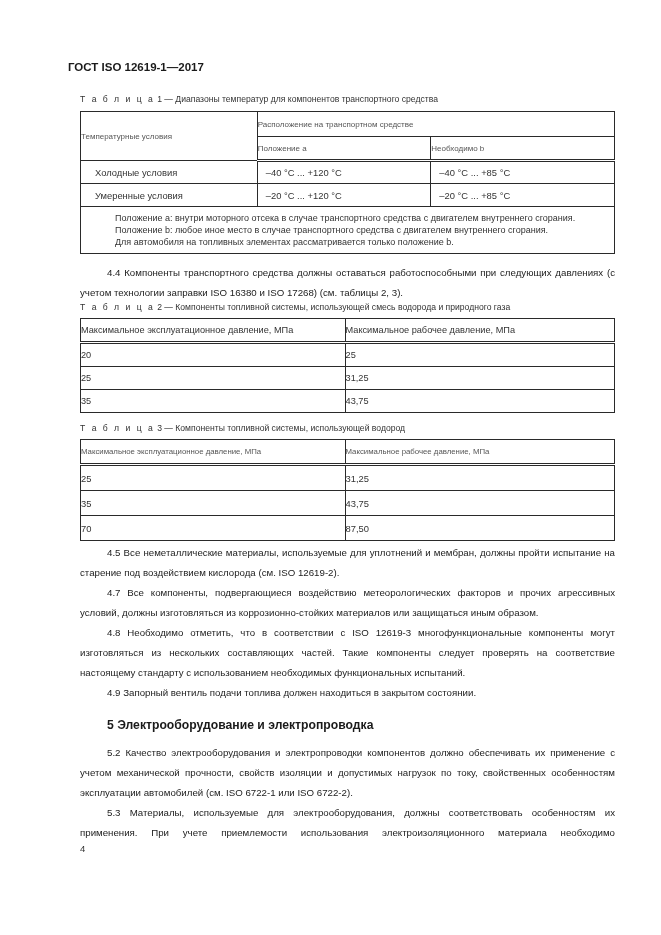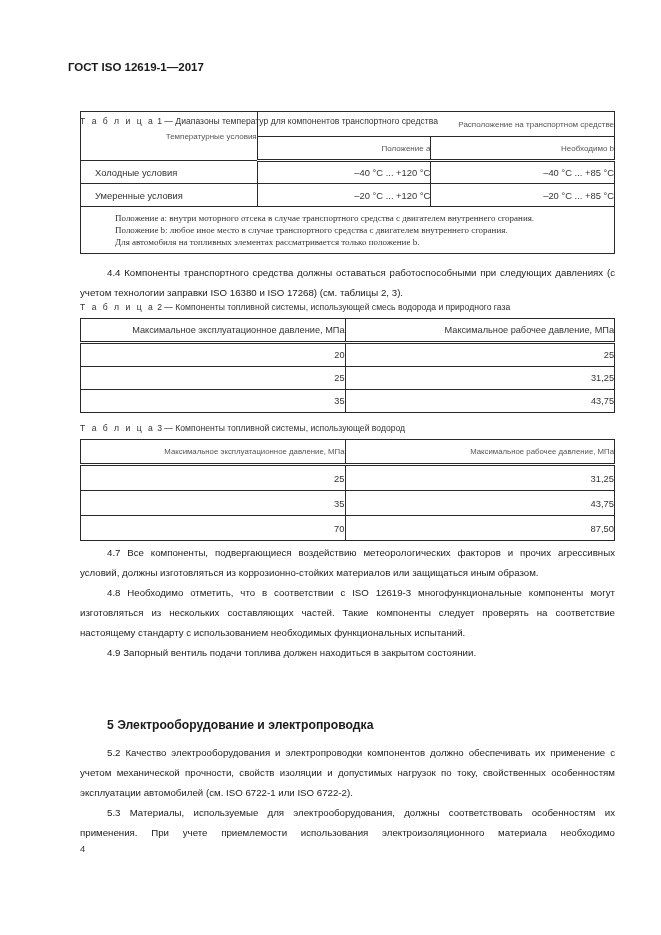--- a/index.html
+++ b/index.html
@@ -33,42 +33,41 @@
     .caption .spaced {
       letter-spacing: 2px;
     }
     table.doc {
       position: absolute;
       border-collapse: collapse;
       color: #333;
     }
     table.doc td {
       border: 1px solid #2a2a2a;
-      text-align: right;
+      text-align: left;
       vertical-align: middle;
       padding: 0;
     }
     table.doc tr.head-last td {
       border-bottom: 3px double #2a2a2a;
     }
     
     #t1 {
       left: 80px;
       top: 111px;
       width: 535px;
     }
     #t1 td.small { font-size: 8px; color: #555; }
-    #t1 td.body { font-size: 9.4px; }
+    #t1 td.body { font-size: 9.4px; padding-left: 8px; }
     #t1 td.left { text-align: left; padding-left: 14px; }
     #t1 td.note {
       text-align: left;
       padding: 5px 10px 5px 34px;
       font-size: 9px;
       line-height: 12px;
-      font-family: Liberation Serif, serif;
     }
     
     #t2 {
       left: 80px;
       top: 318px;
       width: 535px;
     }
     #t2 td { font-size: 9.2px; height: 22px; }
     
     #t3 {
@@ -107,21 +106,21 @@
       top: 843px;
       font-size: 9.5px;
       color: #333;
     }
   </style>
 </head>
 <body>
 
 <div class="doc-header">ГОСТ ISO 12619-1—2017</div>
 
-<div class="caption" style="top:94px;margin-top:22px;">
+<div class="caption" style="top:94px;">
   <span class="spaced">Т а б л и ц а</span>
   <span>1 — Диапазоны температур для компонентов транспортного средства</span>
 </div>
 
 <table class="doc" id="t1">
   <colgroup>
     <col style="width:177px">
     <col style="width:174px">
     <col style="width:184px">
   </colgroup>
@@ -212,20 +211,21 @@
     <td>43,75</td>
   </tr>
   <tr>
     <td>70</td>
     <td>87,50</td>
   </tr>
 </tbody>
   </table>
 
 <div class="para" style="top:543px;">
+  <p>4.5 Все неметаллические материалы, используемые для уплотнений и мембран, должны пройти испытание на старение под воздействием кислорода (см. ISO 12619-2).</p>
   <p>4.7 Все компоненты, подвергающиеся воздействию метеорологических факторов и прочих агрессивных условий, должны изготовляться из коррозионно-стойких материалов или защищаться иным образом.</p>
   <p>4.8 Необходимо отметить, что в соответствии с ISO 12619-3 многофункциональные компоненты могут изготовляться из нескольких составляющих частей. Такие компоненты следует проверять на соответствие настоящему стандарту с использованием необходимых функциональных испытаний.</p>
   <p>4.9 Запорный вентиль подачи топлива должен находиться в закрытом состоянии.</p>
 </div>
 
 <div class="section-title">5 Электрооборудование и электропроводка</div>
 
 <div class="para" style="top:743px;">
   <p>5.2 Качество электрооборудования и электропроводки компонентов должно обеспечивать их применение с учетом механической прочности, свойств изоляции и допустимых нагрузок по току, свойственных особенностям эксплуатации автомобилей (см. ISO 6722-1 или ISO 6722-2).</p>
   <p style="text-align-last: justify;">5.3 Материалы, используемые для электрооборудования, должны соответствовать особенностям их применения. При учете приемлемости использования электроизоляционного материала необходимо</p>

